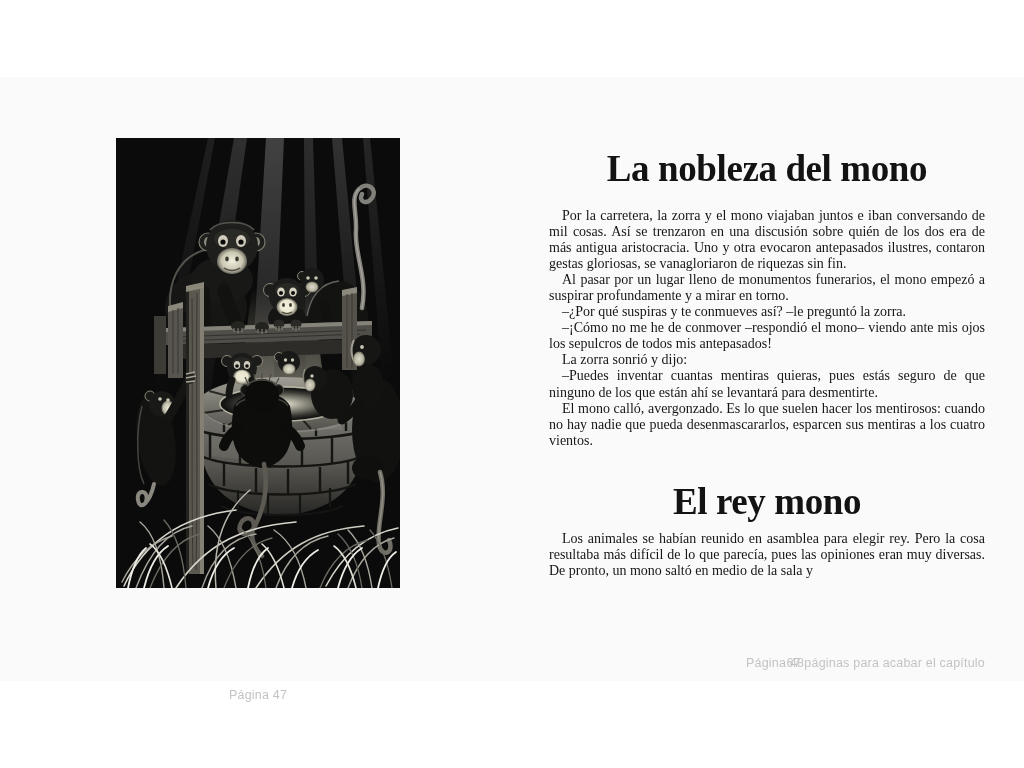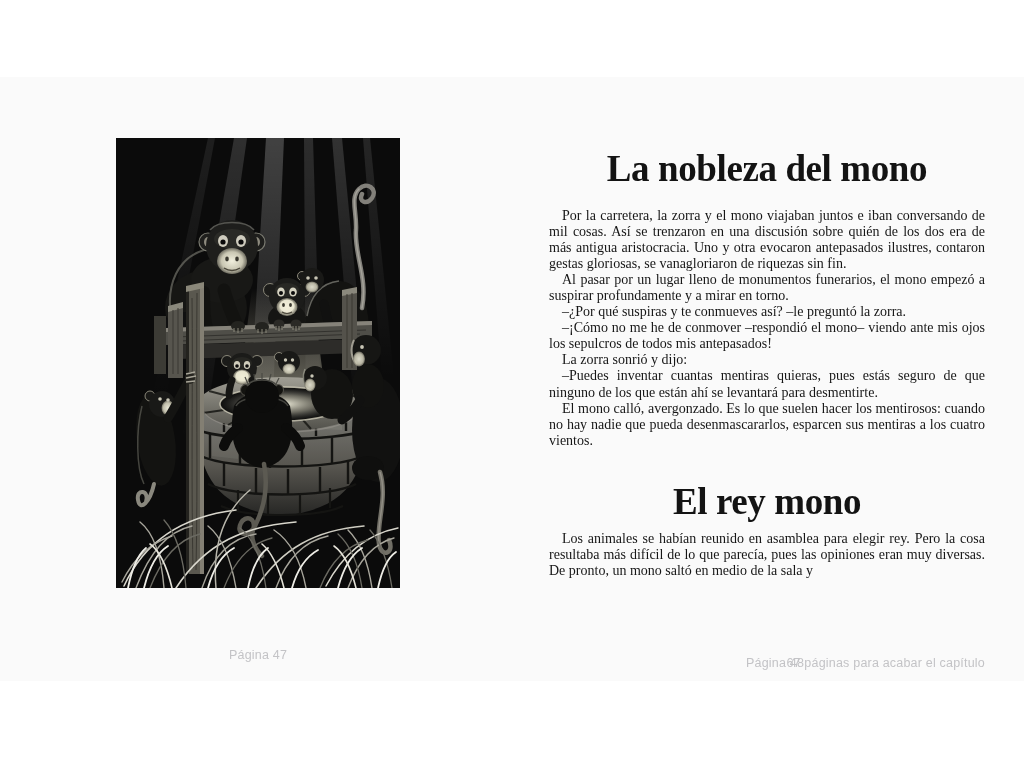--- a/index.html
+++ b/index.html
@@ -34,21 +34,21 @@
   .chapter-heading.second { margin:33px 0 9px 0; }
   .body-par {
     font-size:14px; line-height:16.05px; margin:0;
     text-align:justify; text-indent:13px;
     hyphens:auto; -webkit-hyphens:auto;
   }
   .footer-label {
     position:absolute; font-family:"Liberation Sans", sans-serif;
     font-size:12.5px; color:#c3c3c6; letter-spacing:0.2px;
   }
-  .footer-left { left:116px; top:571px; width:284px; text-align:center; }
+  .footer-left { left:116px; top:611px; width:284px; text-align:center; }
   .footer-right-wrap { position:absolute; left:37px; top:579px; width:436px; height:16px; }
   .page-num-center { position:absolute; left:16px; right:0; top:0; text-align:center; }
   .chapter-remaining { position:absolute; right:0; top:0;text-align:center; }
 </style>
 </head>
 <body>
 
 <div class="screen">
   <div class="band"></div>
 

